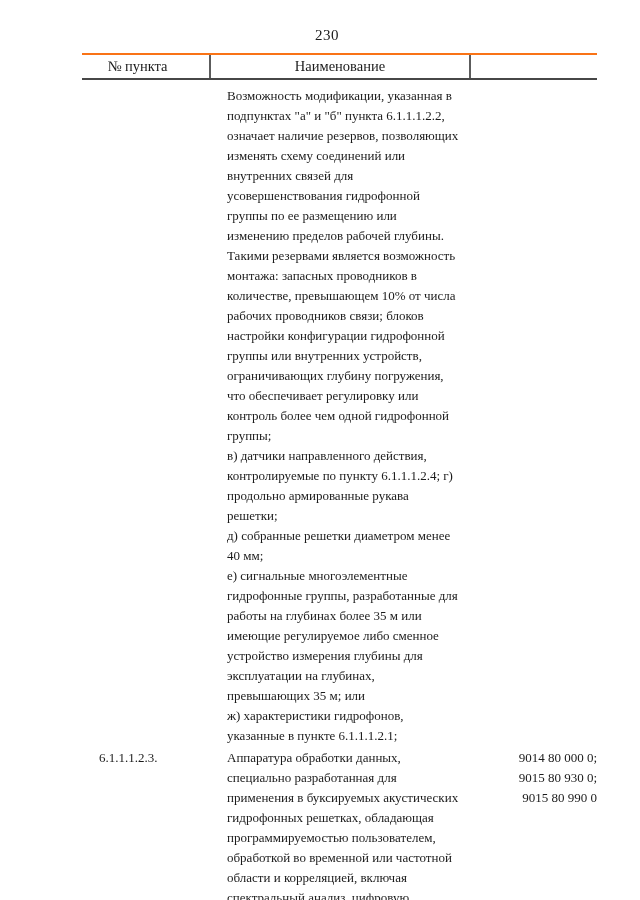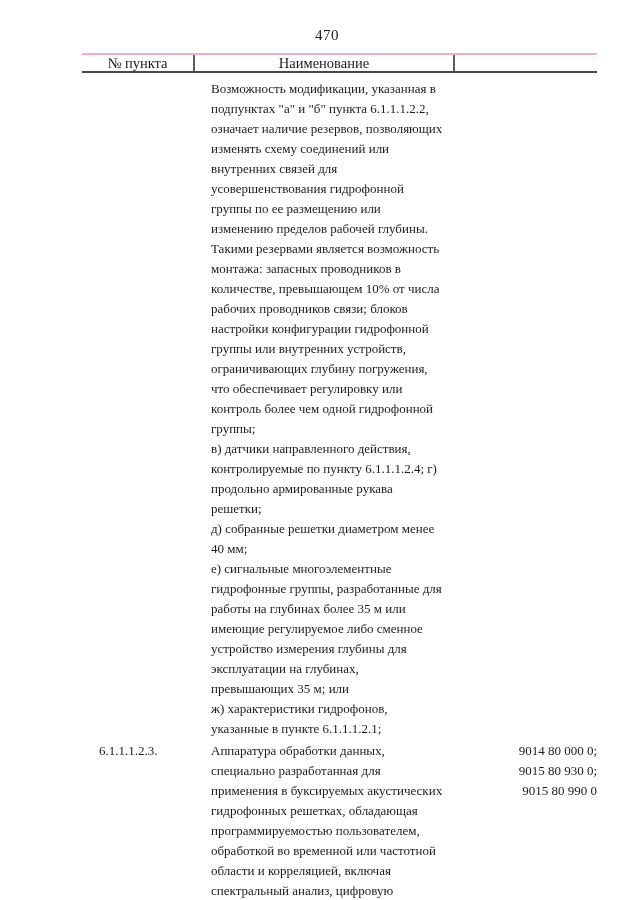--- a/index.html
+++ b/index.html
@@ -18,31 +18,31 @@
     text-align:center;
     font-size:15px;
     letter-spacing:0.5px;
   }
   .doc-table {
     position:absolute;
     left:82px; top:53px; width:515px;
   }
   .thead {
     display:flex;
-    border-top:2px solid #f9a8d4;
+    border-top:2px solid #f97316;
     border-bottom:2px solid #474747;
-    height:20px;
+    height:27px;
     font-size:14.5px;
   }
   .th {
     display:flex; align-items:center; justify-content:center;
     text-align:center;
   }
   .c1 { width:111px; flex:none; }
-  .c2 { width:262px; flex:none; }
+  .c2 { width:262px; flex:none;margin-left:16px; }
   .c3 { flex:1; }
   .thead .c2 {
     border-left:2px solid #5c5c5c;
     border-right:2px solid #5c5c5c;
   }
   .tbody {
     padding-top:6px;
     font-size:13px;
     line-height:20px;
   }
@@ -50,21 +50,21 @@
   .tr + .tr { margin-top:2px; }
   .td.c1 { padding-left:2px; white-space:pre;margin-left:15px; }
   .td.c2 { padding-left:3px; white-space:pre; overflow:visible; }
   .td.c3 { padding-left:23px; white-space:pre;text-align:right; }
 </style>
 </head>
 <body>
 
 <div class="page">
 
-  <div class="page-number">470</div>
+  <div class="page-number">230</div>
 
   <div class="doc-table">
 
     <div class="thead">
       <div class="th c1">№ пункта</div>
       <div class="th c2">Наименование</div>
     </div>
 
     <div class="tbody">
 

